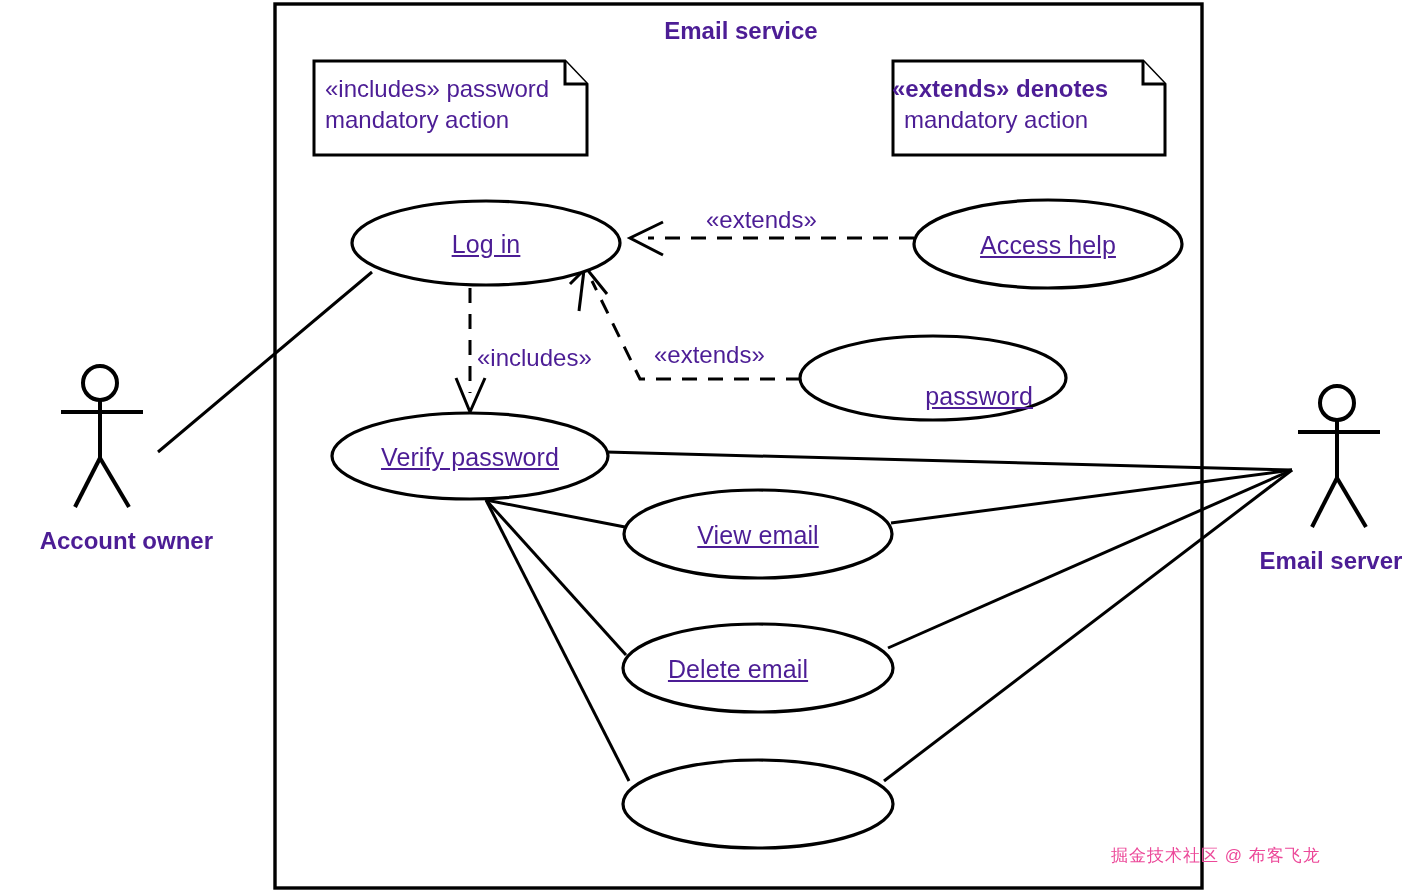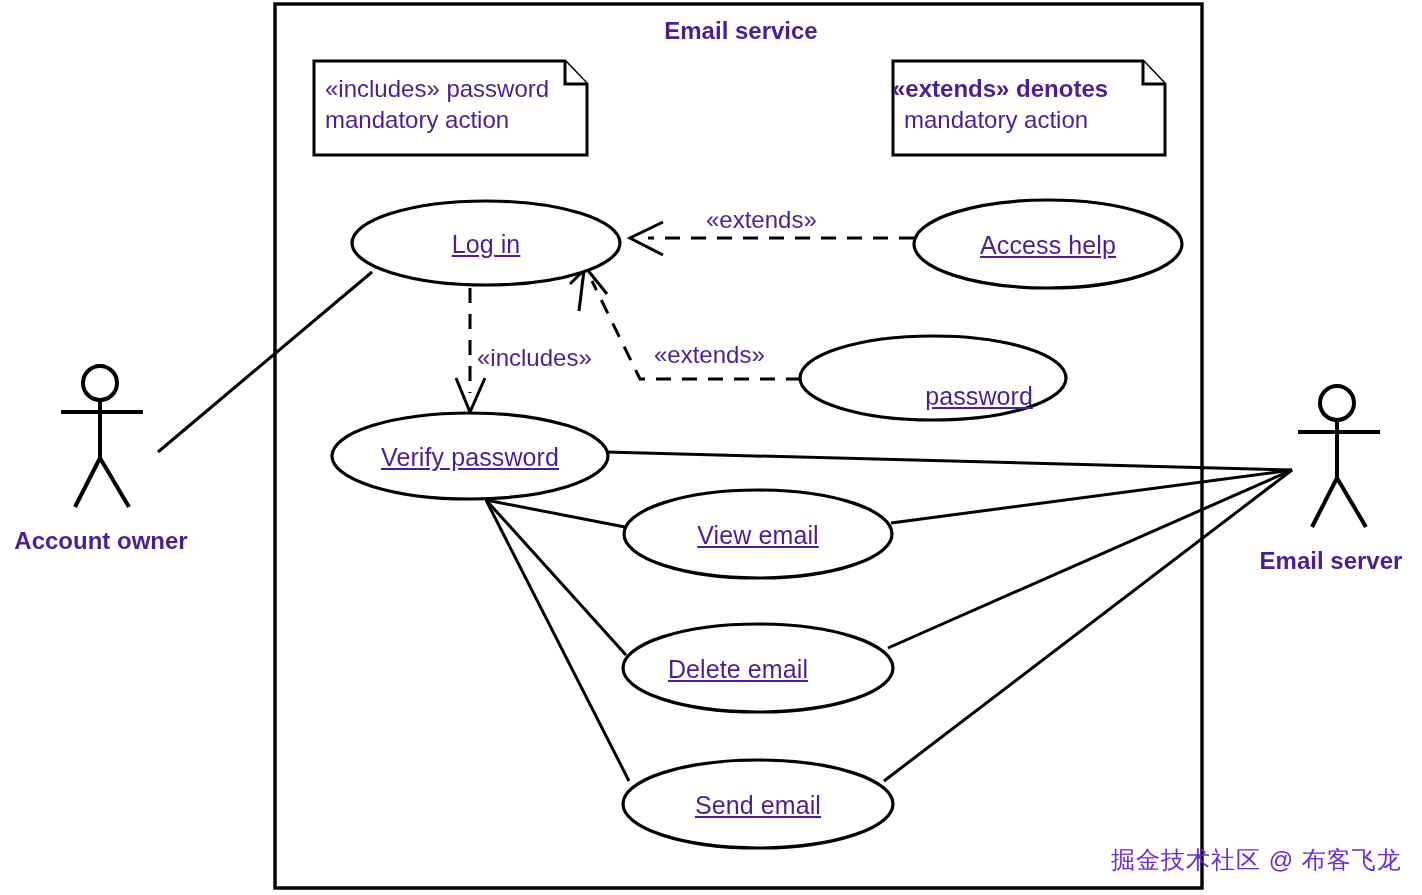--- a/index.html
+++ b/index.html
@@ -95,22 +95,22 @@
     font-size: 24px;
     font-weight: bold;
     text-align: center;
   }
   .boundary-title {
     font-size: 24px;
     font-weight: bold;
     text-align: center;
   }
   .watermark {
-    font-size: 24px;
-    color: #6d28d9;
+    font-size: 17px;
+    color: #ec4899;
     letter-spacing: 1px;
   }
 </style>
 </head>
 <body>
 
 <div id="canvas">
 
   <svg id="diagram-svg" viewBox="0 0 1422 895">
 
@@ -182,27 +182,26 @@
   <div class="txt ellipse-label" style="left:948px; top:231px; width:200px;">Access help</div>
 
   <div class="txt ellipse-label" style="left:833px; top:382px; width:200px;text-align:right;">password</div>
 
   <div class="txt ellipse-label" style="left:360px; top:443px; width:220px;">Verify password</div>
 
   <div class="txt ellipse-label" style="left:658px; top:521px; width:200px;">View email</div>
 
   <div class="txt ellipse-label" style="left:638px; top:655px; width:200px;">Delete email</div>
 
-  <div class="txt ellipse-label" style="left:658px; top:791px; width:200px;">Send email</div>
 
   <div class="txt stereotype-label" style="left:706px; top:206px;">«extends»</div>
 
   <div class="txt stereotype-label" style="left:477px; top:344px;">«includes»</div>
 
   <div class="txt stereotype-label" style="left:654px; top:341px;">«extends»</div>
 
-  <div class="txt actor-name" style="left:0px; top:527px; width:202px;">Account owner</div>
+  <div class="txt actor-name" style="left:11px; top:527px; width:202px;text-align:right;">Account owner</div>
 
   <div class="txt actor-name" style="left:1240px; top:547px; width:182px;">Email server</div>
 
   <div class="txt watermark" style="left:1111px; top:846px;">掘金技术社区 @ 布客飞龙</div>
 
 </div>
 
 </body></html>

